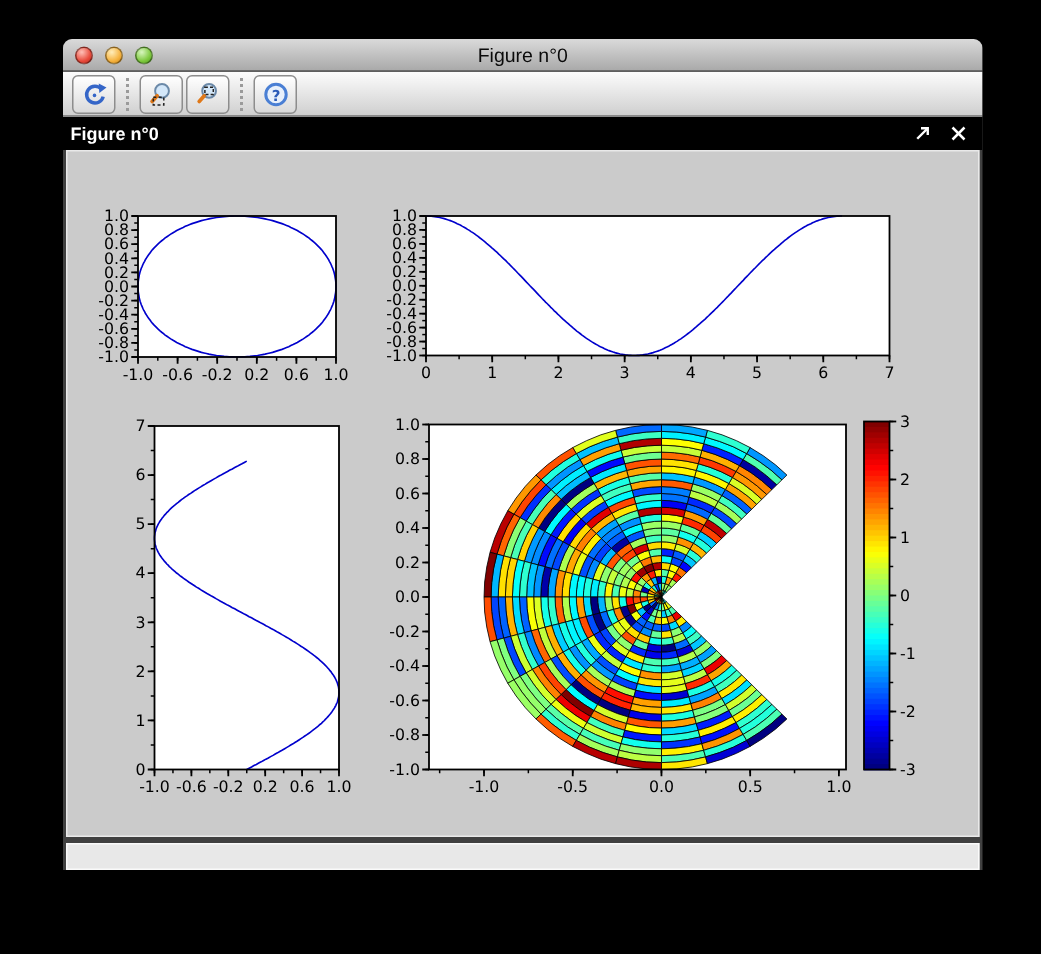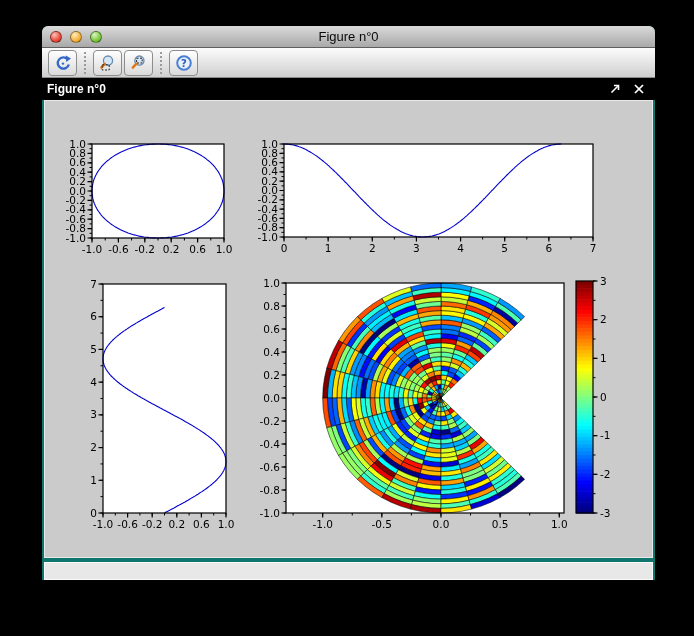--- a/index.html
+++ b/index.html
@@ -1,19 +1,19 @@
 <!DOCTYPE html>
 <html><head>
 <meta charset="utf-8">
 <style>
   *{margin:0;padding:0;box-sizing:border-box}
   html,body{width:694px;height:636px;background:#000;overflow:hidden;
     font-family:"Liberation Sans",sans-serif}
   .window{position:absolute;left:42px;top:26px;width:613px;height:554px;
-    background:#0f766e;border-radius:6px 6px 0 0;overflow:hidden}
+    background:#404040;border-radius:6px 6px 0 0;overflow:hidden}
   .titlebar{height:22px;background:linear-gradient(#dadada,#a9a9a9);
     border-bottom:1px solid #5f5f5f;display:flex;align-items:center;position:relative}
   .lights{display:flex;gap:8px;margin-left:8px;z-index:2}
   .light{width:12px;height:12px;border-radius:50%;border:1px solid rgba(0,0,0,.4);padding:0}
   .light.red{background:radial-gradient(circle at 35% 28%,#ffc1b8,#e8493a 62%,#a92d22)}
   .light.yellow{background:radial-gradient(circle at 35% 28%,#ffeebb,#f5b13c 62%,#c18018)}
   .light.green{background:radial-gradient(circle at 35% 28%,#d8f6c0,#7cc83c 62%,#4f9624)}
   .wtitle{position:absolute;left:0;right:0;text-align:center;font-size:13px;color:#0a0a0a}
   .toolbar{height:30px;background:linear-gradient(#fcfcfc,#cfcfcf);display:flex;
     align-items:center;padding-left:5px;border-bottom:1px solid #8a8a8a}

